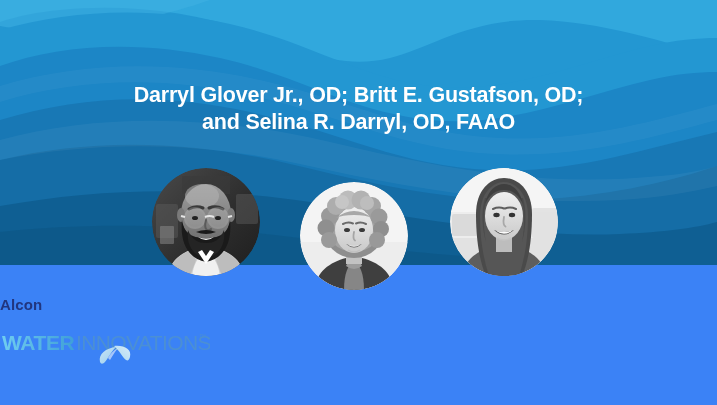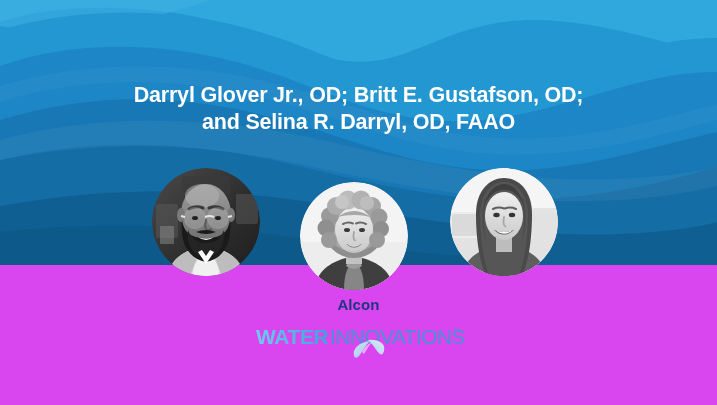--- a/index.html
+++ b/index.html
@@ -8,21 +8,21 @@
     background: #ffffff;
   }
   body {
     font-family: "Liberation Sans", sans-serif;
   }
   .slide {
     position: relative;
     width: 717px;
     height: 405px;
     overflow: hidden;
-    background: #d946ef;
+    background: #3b82f6;
   }
 
   
   .hero {
     position: absolute;
     left: 0;
     top: 0;
     width: 717px;
     height: 265px;
     overflow: hidden;
@@ -73,33 +73,32 @@
   .p1 { left: 152px; top: 168px; width: 108px; height: 108px; }
   .p2 { left: 300px; top: 182px; width: 108px; height: 108px; }
   .p3 { left: 450px; top: 168px; width: 108px; height: 108px; }
 
   
   .logo-block {
     position: absolute;
     left: 0;
     top: 296px;
     width: 717px;
-    text-align: center;
     z-index: 7;
   }
   .alcon-word {
     font-family: "Liberation Sans", sans-serif;
     font-weight: bold;
     font-size: 15px;
     letter-spacing: 0.1px;
     color: #21367f;
     line-height: 18px;
   }
   .logo-svg-wrap {
-    margin-top: 10px;
+    margin-top: 16px;
     line-height: 0;
     text-decoration: underline;
   }
   .logo-svg-wrap svg { display: inline-block; }
 </style>
 </head>
 <body>
 
 <div class="slide">
 

